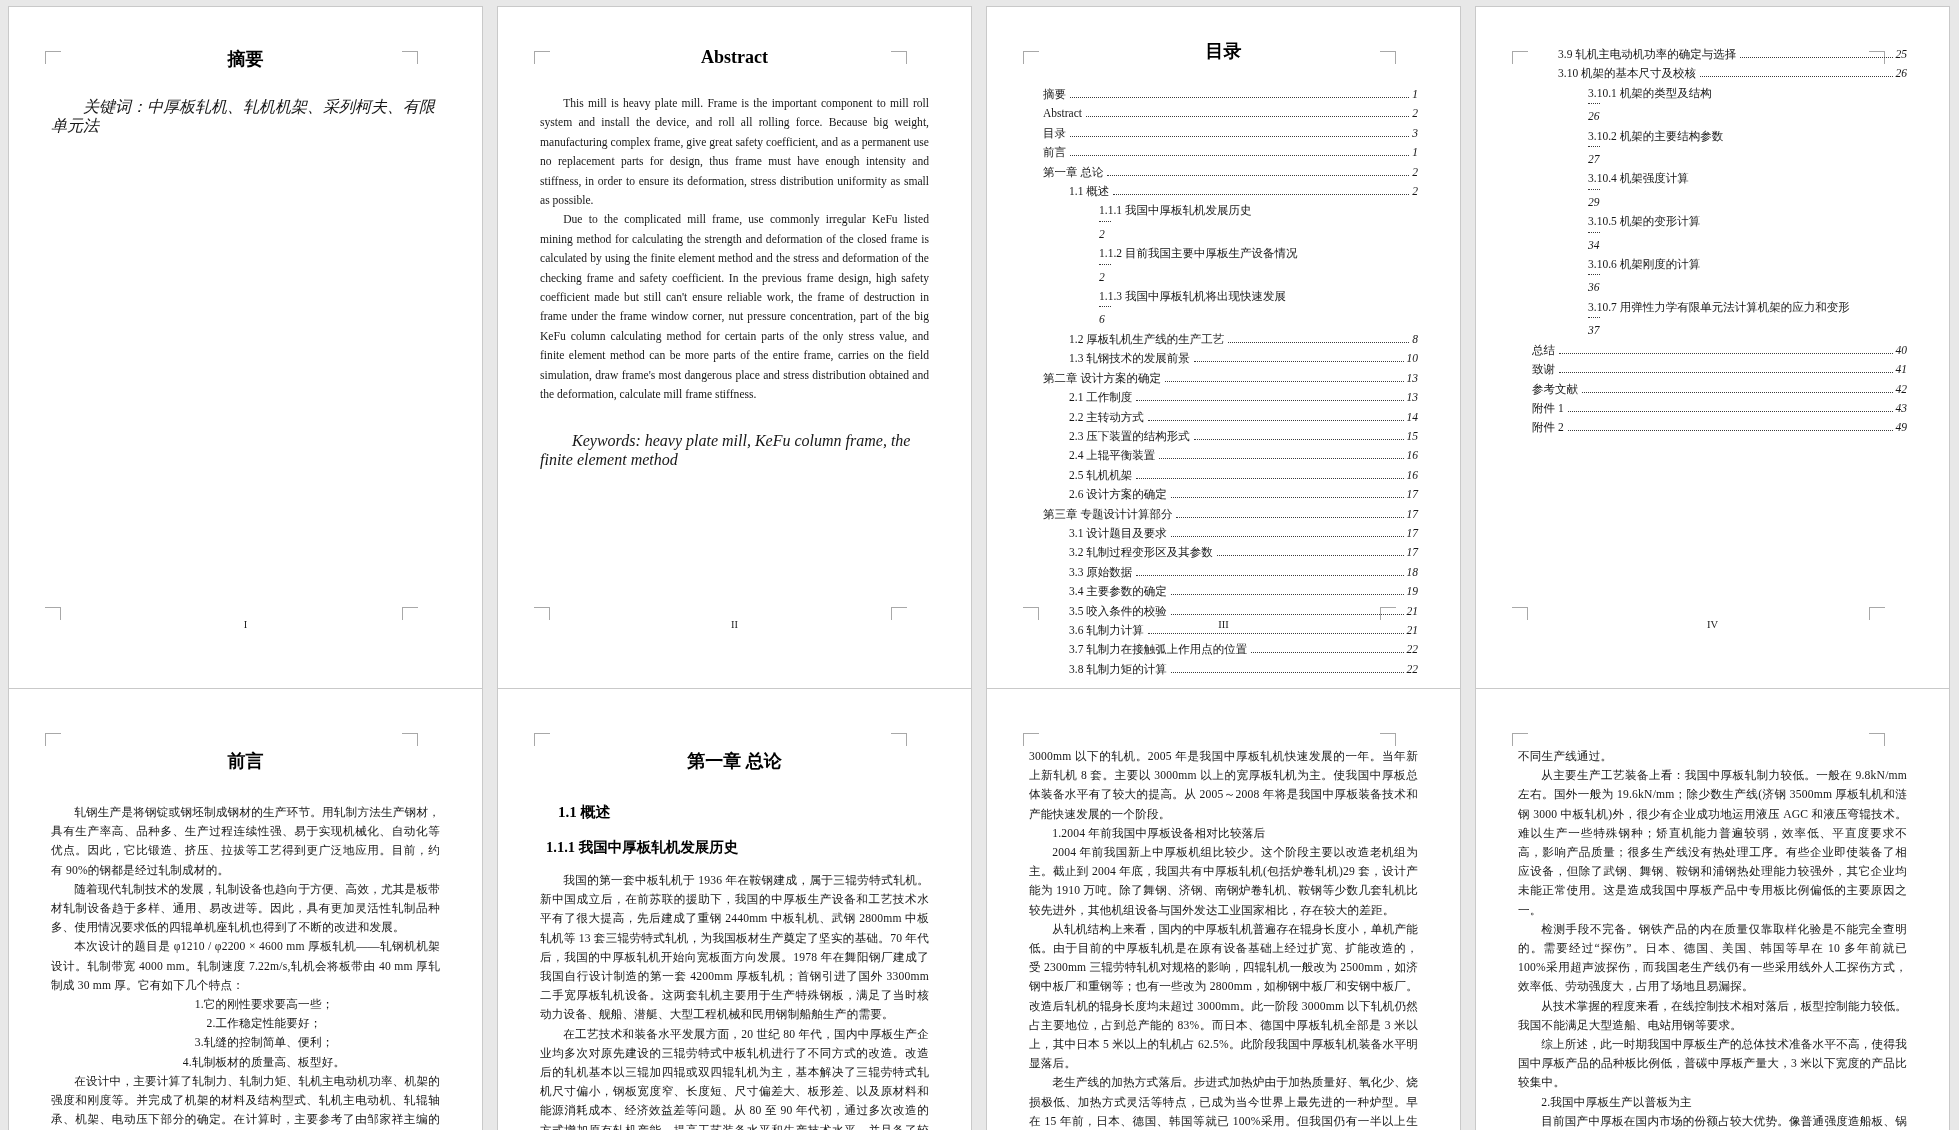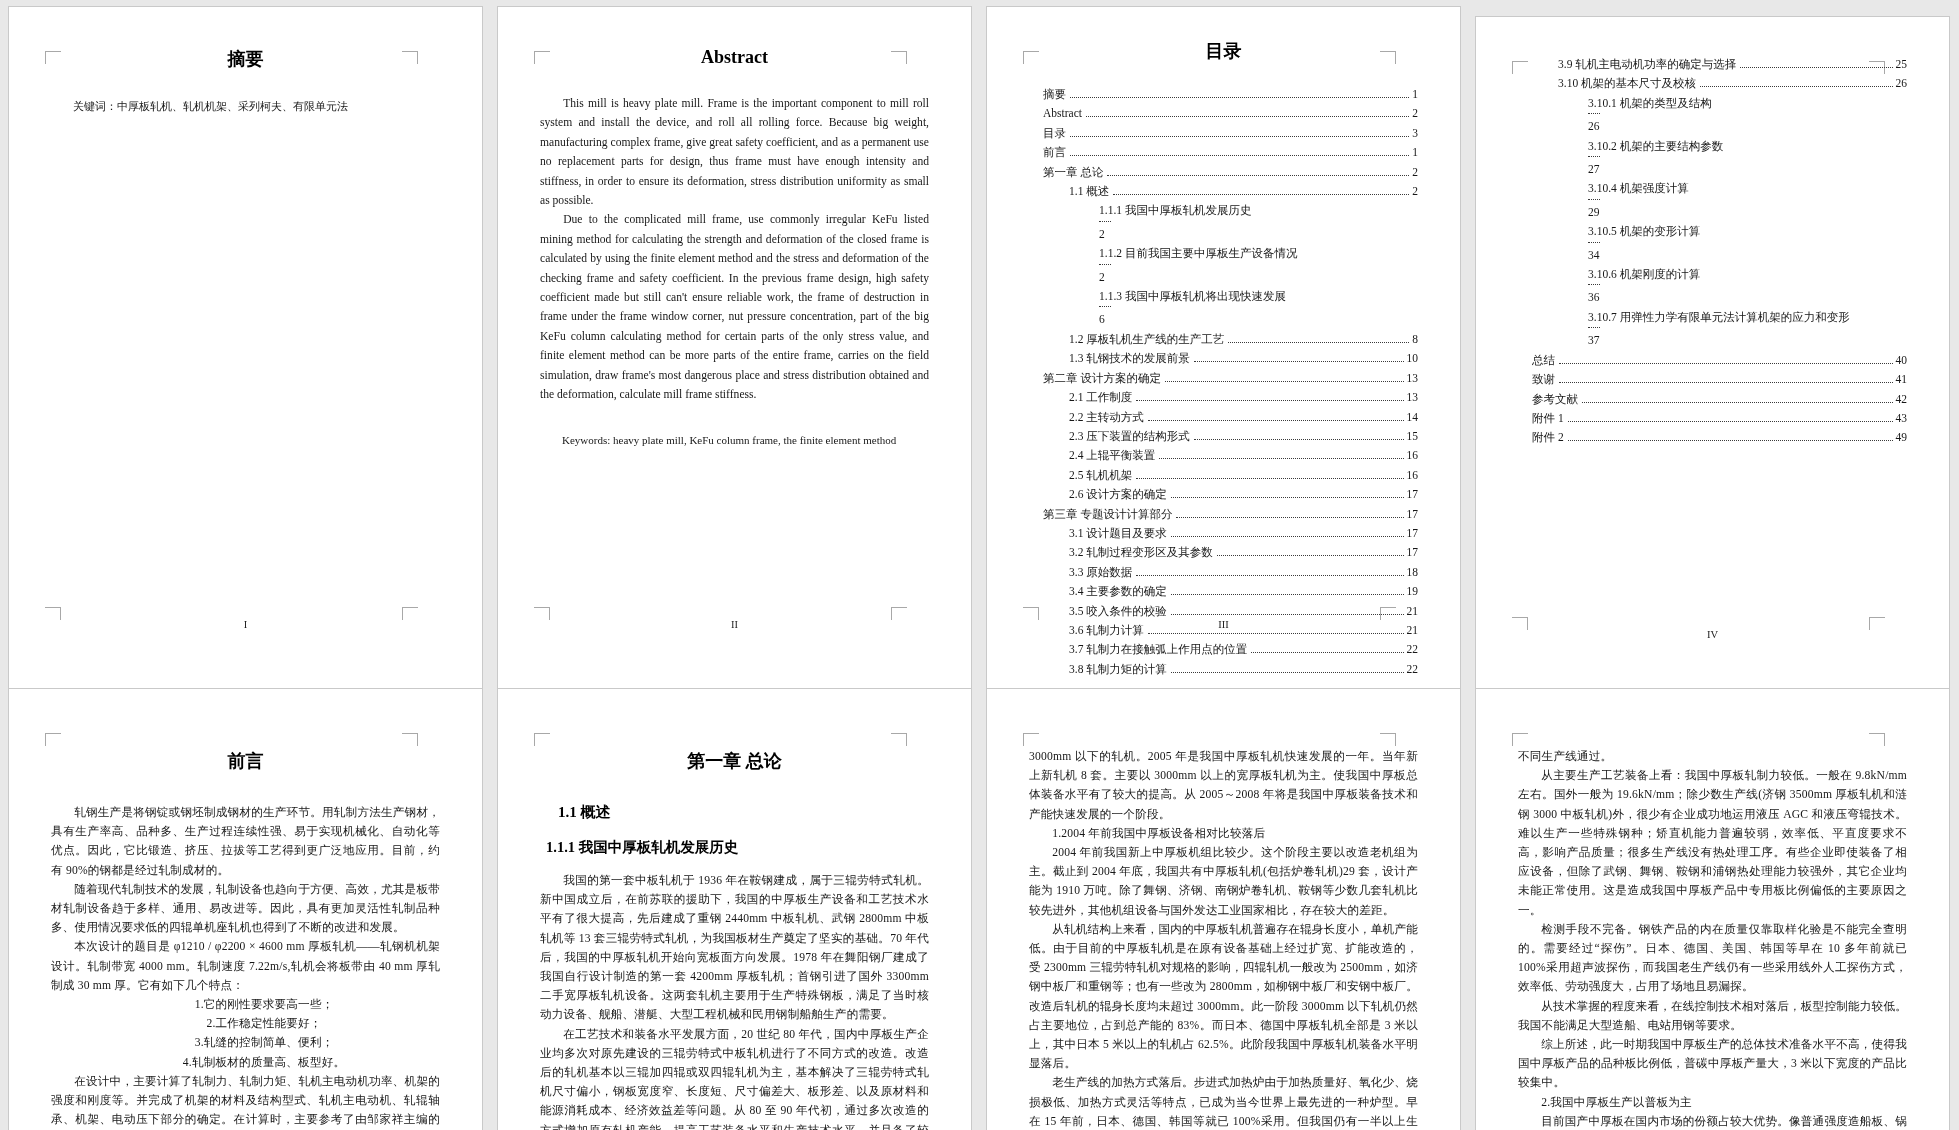--- a/index.html
+++ b/index.html
@@ -16,30 +16,30 @@
   .content{position:absolute;left:42px;right:42px;top:0;}
   h1.doc-title{margin:0;text-align:center;font-size:18px;font-weight:700;color:#000;}
   .row1 h1.doc-title{margin-top:40px;margin-bottom:26px;}
   .row2 h1.doc-title{margin-top:60px;margin-bottom:30px;}
   h2.doc-h2{margin:18px 0 10px 18px;font-size:15px;font-weight:700;color:#000;}
   h3.doc-h3{margin:16px 0 14px 6px;font-size:14.5px;font-weight:700;color:#000;}
   .para{margin:0;font-size:11.6px;line-height:19.2px;text-align:justify;text-indent:2em;
         letter-spacing:.2px;}
   .para.noindent{text-indent:0;}
   .para.item{text-indent:0;margin-left:3.2em;text-align:center;}
-  .kw{margin:26px 0 0;font-size:11px;line-height:19.2px;text-indent:2em;}
+  .kw{margin:26px 0 0;font-size:16px;line-height:19.2px;text-indent:2em;font-style:italic;}
   .en .para,.en .kw{letter-spacing:0;line-height:19.4px;}
   .toc{margin-top:4px;}
   .toc-row{display:flex;align-items:baseline;font-size:11.5px;line-height:19.4px;}
   .toc-row.lvl0{padding-left:14px;}
   .toc-row.lvl1{padding-left:40px;}
   .toc-row.lvl2{padding-left:66px;flex-direction:column;}
   .toc-text{white-space:nowrap;}
   .toc-dots{flex:1;min-width:12px;border-bottom:1.6px dotted #3a3a3a;margin:0 3px 3px 4px;}
-  .toc-num{white-space:nowrap;}
+  .toc-num{white-space:nowrap;font-style:italic;}
   .pageno{position:absolute;left:0;right:0;top:612px;text-align:center;font-size:10.5px;color:#222;}
 </style>
 </head>
 <body>
 
 <div class="viewport">
 
   <section class="page row1" style="left:8px;top:6px">
     <span class="mark tl"></span>
     <span class="mark tr"></span>
@@ -211,21 +211,21 @@
           <div class="toc-row lvl1">
             <span class="toc-text">3.8 轧制力矩的计算</span>
             <span class="toc-dots"></span>
             <span class="toc-num">22</span>
           </div>
         </div>
     </div>
     <div class="pageno">III</div>
   </section>
 
-  <section class="page row1" style="left:1475px;top:16px">
+  <section class="page row1" style="left:1475px;top:6px">
     <span class="mark tl"></span>
     <span class="mark tr"></span>
     <span class="mark bl"></span>
     <span class="mark br"></span>
     <div class="content" style="padding-top:34px">
       <div class="toc">
           <div class="toc-row lvl1">
             <span class="toc-text">3.9 轧机主电动机功率的确定与选择</span>
             <span class="toc-dots"></span>
             <span class="toc-num">25</span>

